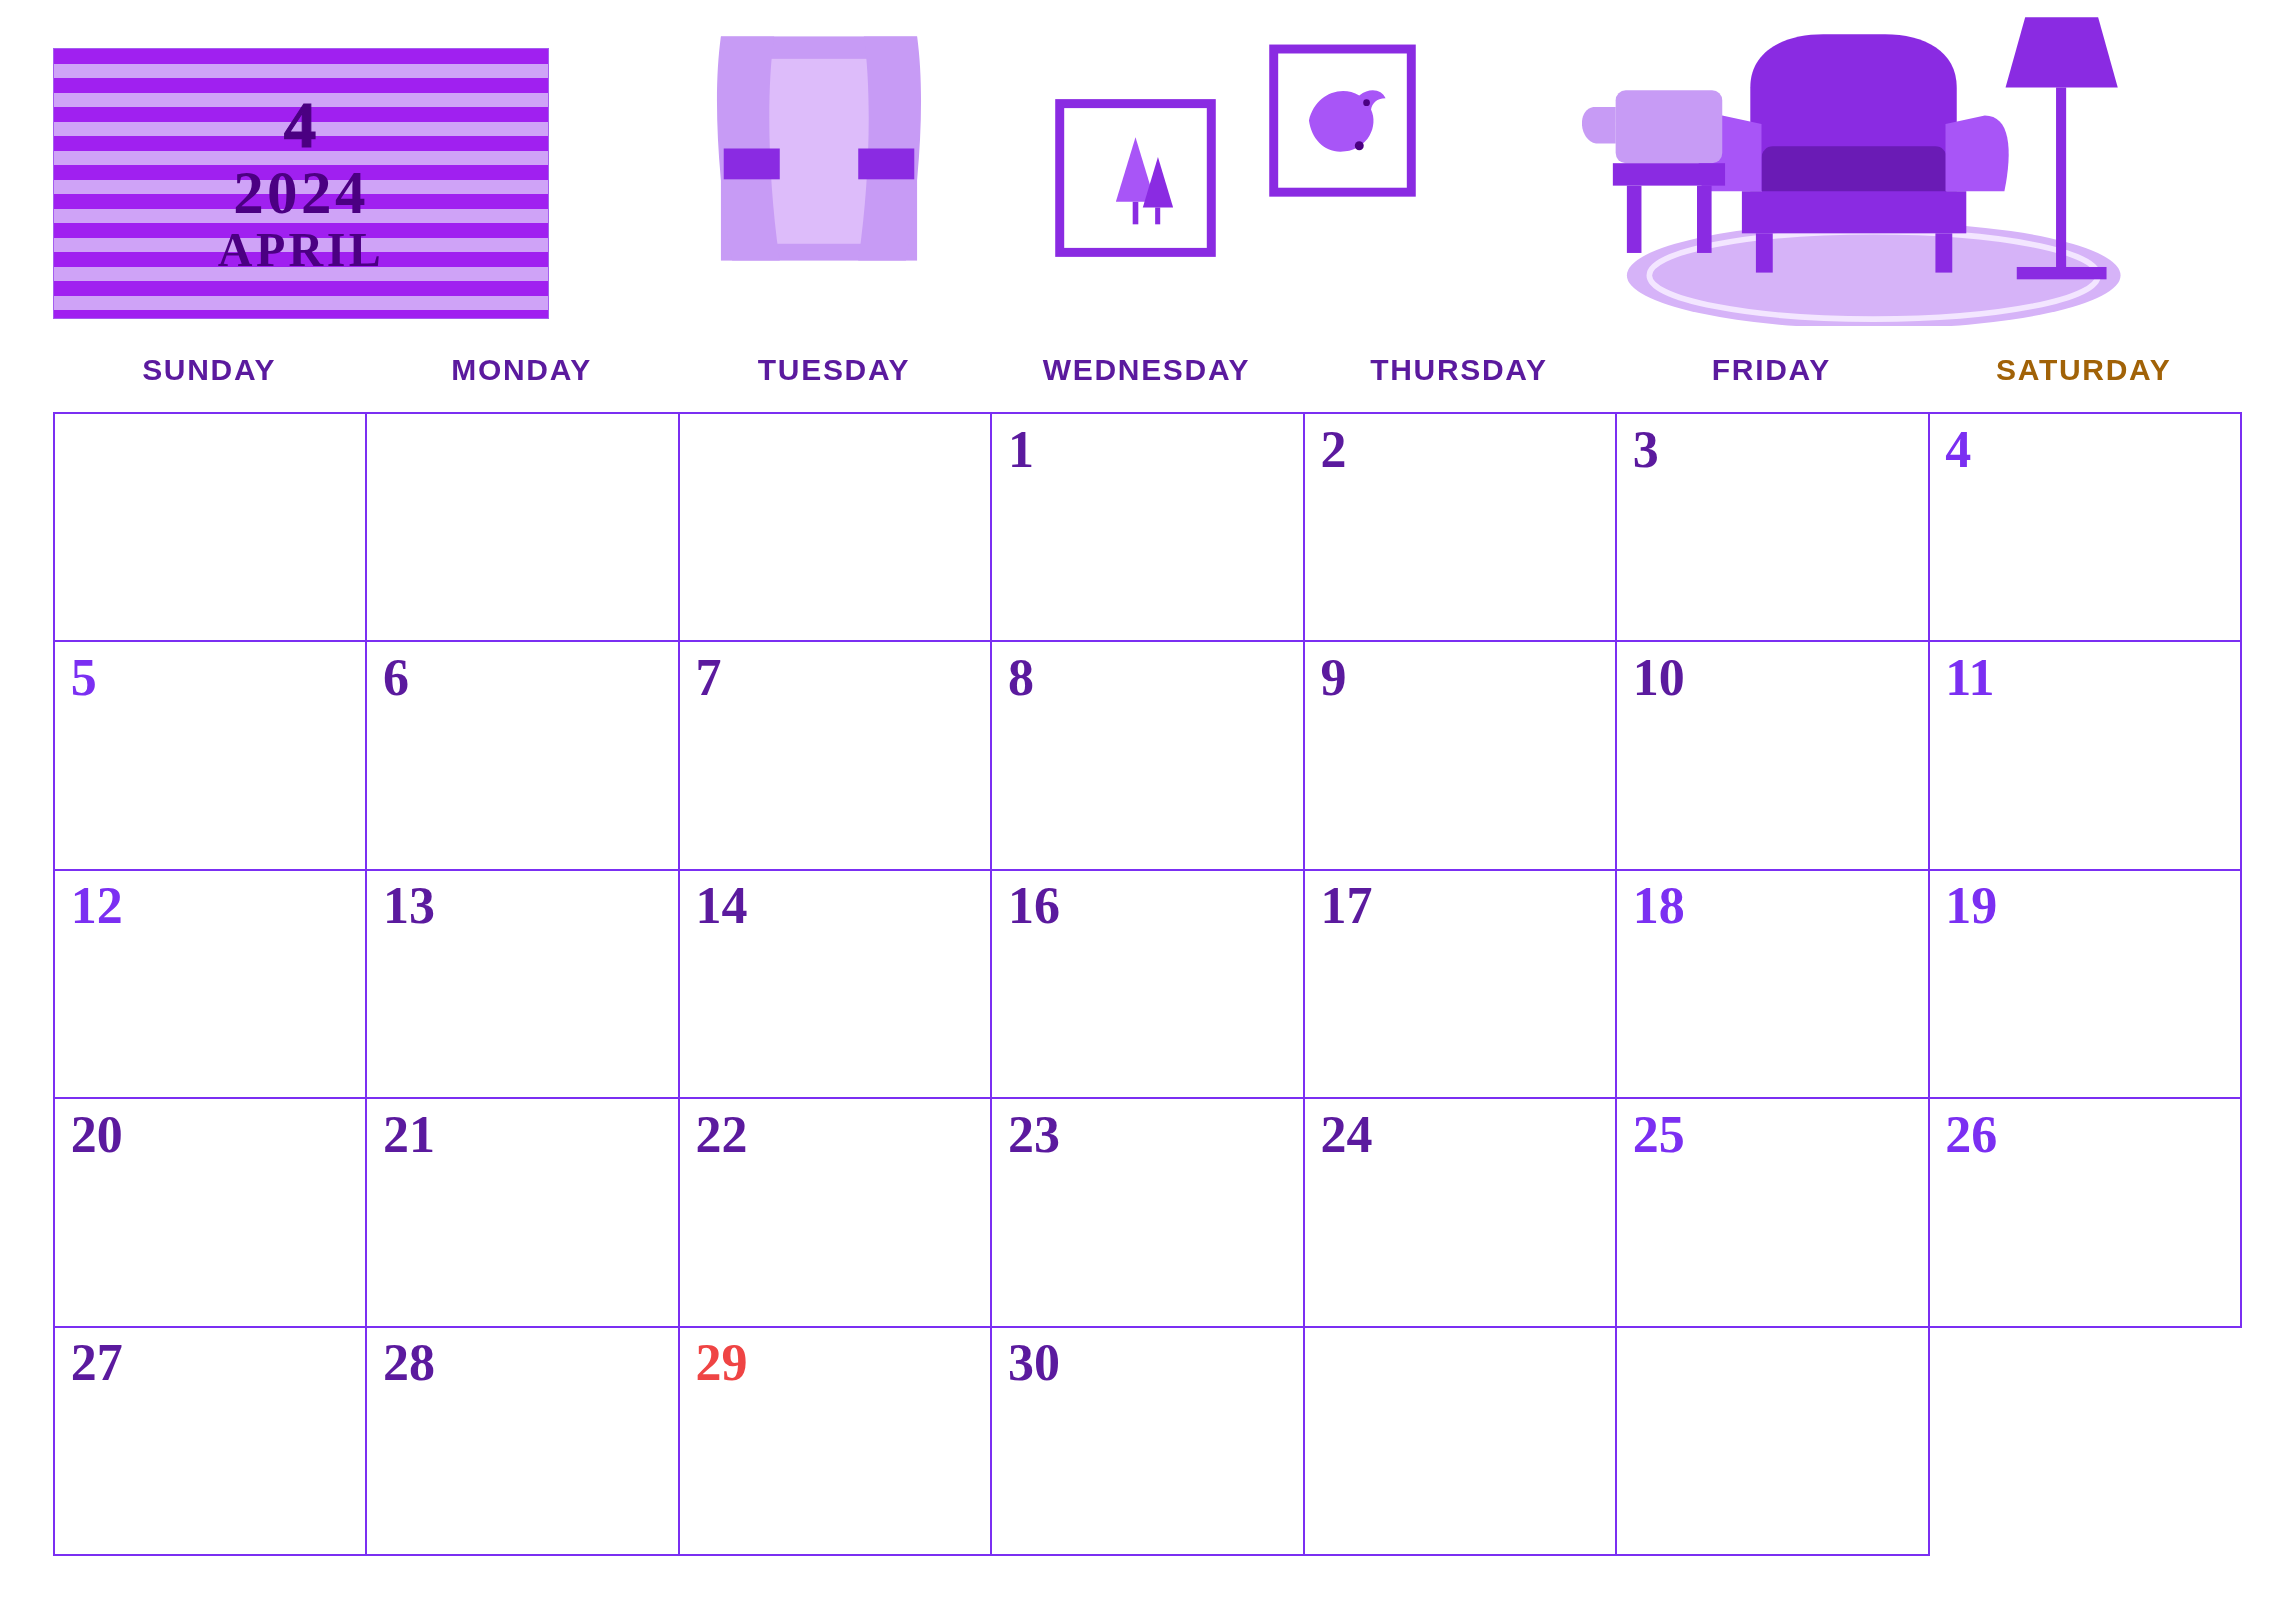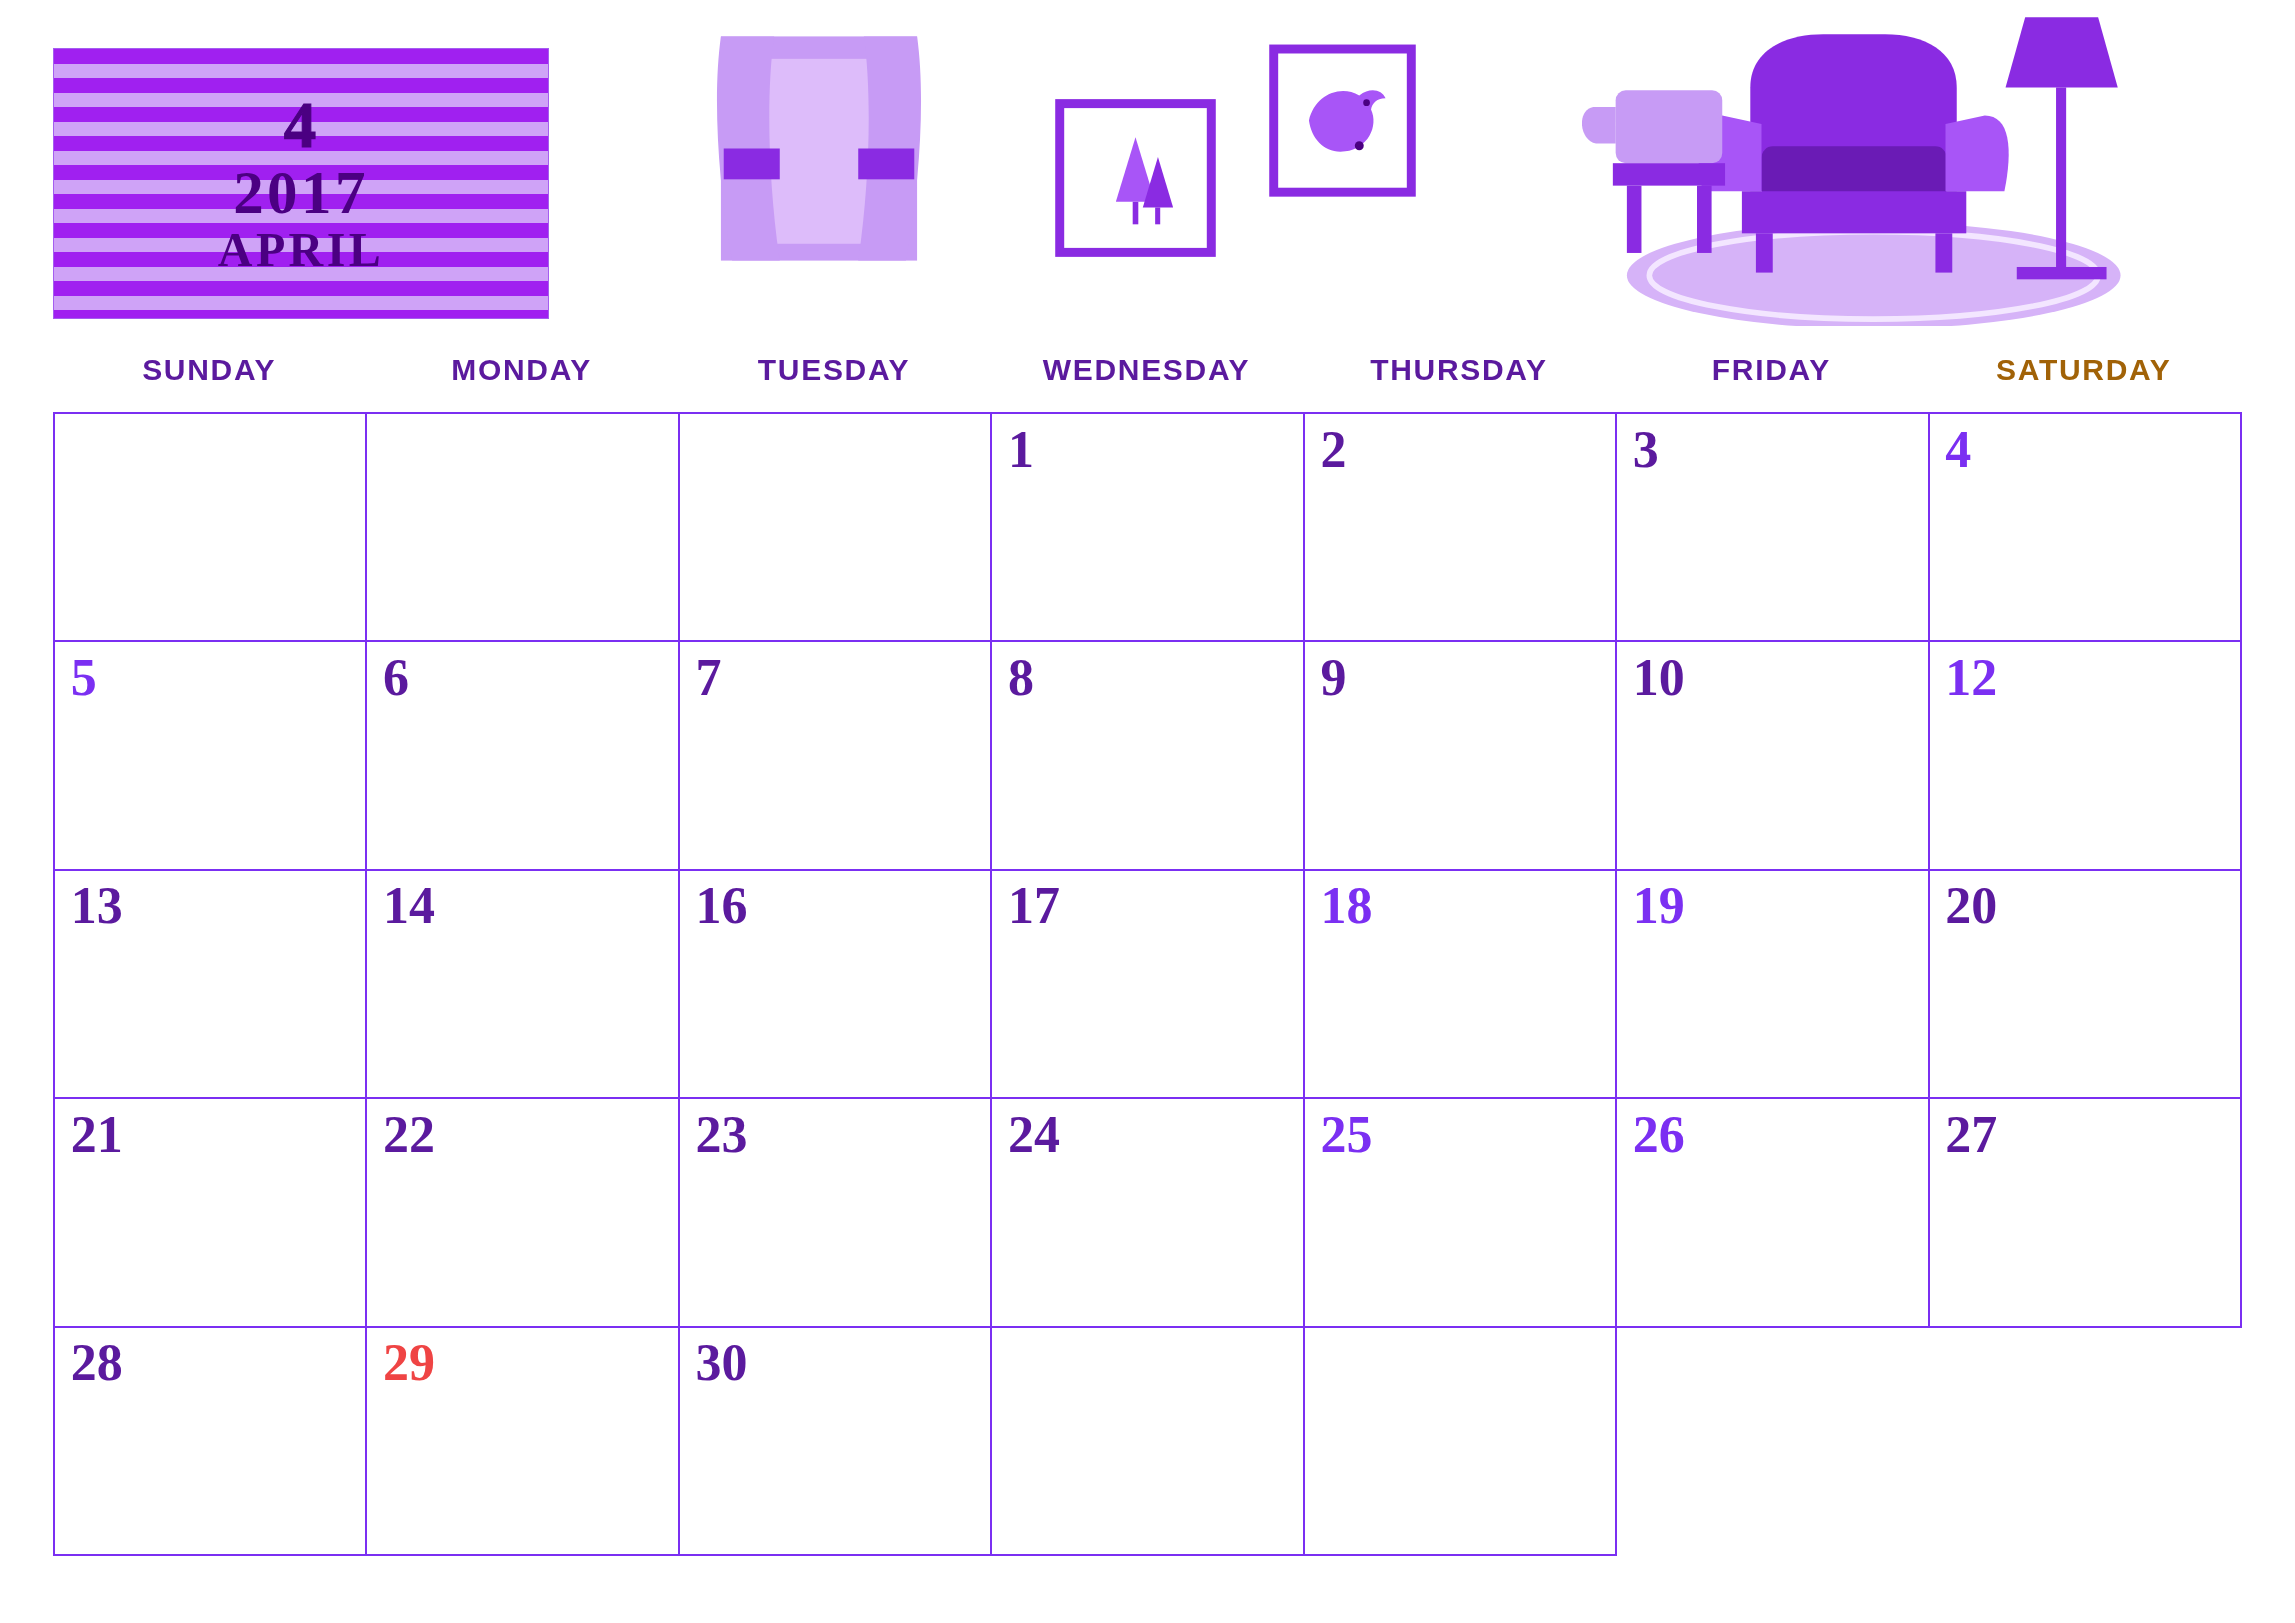--- a/index.html
+++ b/index.html
@@ -146,21 +146,21 @@
 <body>
 
 <div class="page">
 
   <div class="header">
 
     <div class="title-block">
       <div class="title-stripes"></div>
       <div class="title-text">
         <div class="title-month-num">4</div>
-        <div class="title-year">2017</div>
+        <div class="title-year">2024</div>
         <div class="title-month-name">APRIL</div>
       </div>
     </div>
 
     <div class="art" style="left:690px; top:28px; width:258px; height:241px;">
       <svg width="258" height="241" viewBox="0 0 460 430">
         <rect x="55" y="15" width="350" height="400" fill="#c79bf5"></rect>
         <rect x="95" y="55" width="270" height="330" fill="#ddbcfa"></rect>
         <path d="M55 15 C40 120 50 280 75 415 L160 415 C140 280 135 120 150 15 Z" fill="#c79bf5"></path>
         <path d="M405 15 C420 120 410 280 385 415 L300 415 C320 280 325 120 310 15 Z" fill="#c79bf5"></path>
@@ -259,20 +259,23 @@
       </div>
     <div class="cell">
         <div class="daynum">8</div>
       </div>
     <div class="cell">
         <div class="daynum">9</div>
       </div>
     <div class="cell">
         <div class="daynum">10</div>
       </div>
+    <div class="cell">
+        <div class="daynum sat">11</div>
+      </div>
 
     <div class="cell">
         <div class="daynum sun">12</div>
       </div>
     <div class="cell">
         <div class="daynum">13</div>
       </div>
     <div class="cell">
         <div class="daynum">14</div>
       </div>

